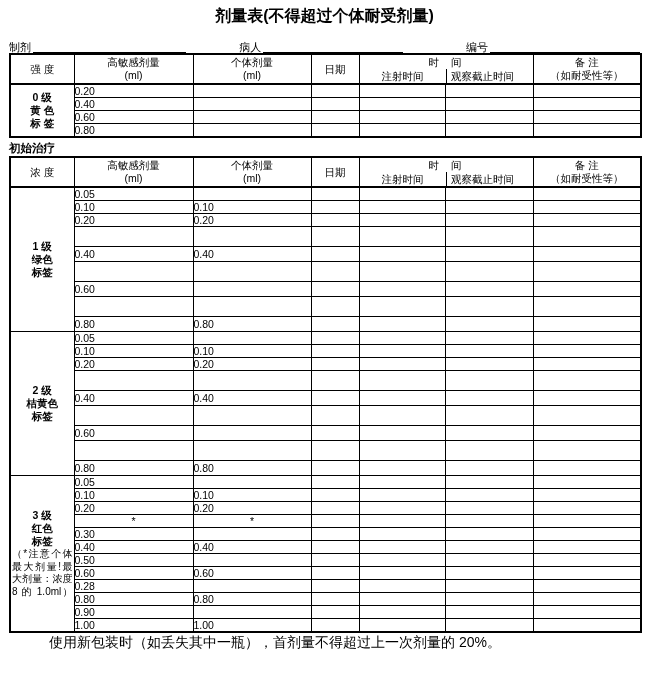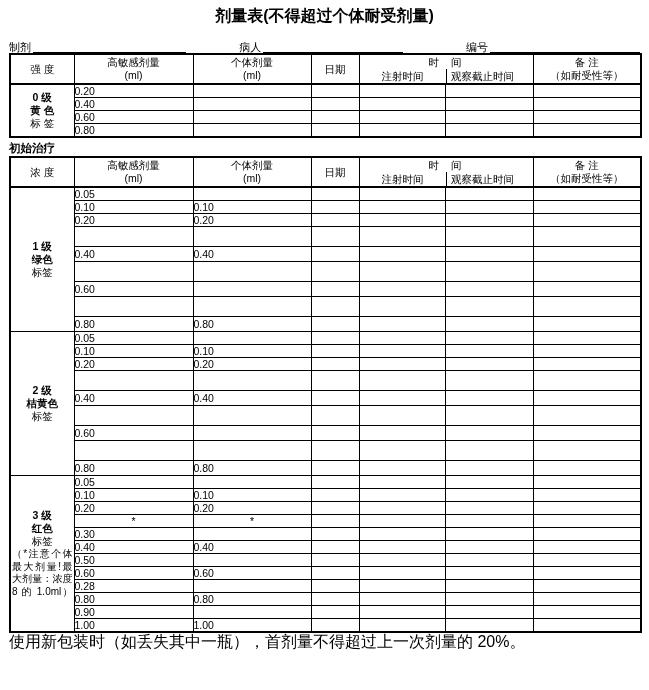--- a/index.html
+++ b/index.html
@@ -116,21 +116,21 @@
   .t-top-wrap .sp2 { width: 88px; text-align: left; padding-left: 6px; line-height: 14px;}
 
   td.grade-cell {
     text-align: center;
     font-size: 10.5px;
     line-height: 13px;
     padding: 1px 2px;
     vertical-align: middle;
   }
   td.grade-cell .g-bold { font-weight: bold; display:block; }
-  td.grade-cell .g-norm { font-weight: normal; display:block; }
+  td.grade-cell .g-norm { font-weight: bold; display:block; }
   td.grade-cell .g-note {
     font-weight: normal;
     display: block;
     font-size: 10px;
     line-height: 12.5px;
     text-align: justify;
     text-align-last: justify;
     padding: 0 1px;
   }
   td.val {
@@ -138,24 +138,25 @@
     padding-left: 5px;
     font-size: 10.5px;
     line-height: 12px;
   }
   td.val.star { text-align: center; padding-left: 0; }
   .r-short { height: 13px; }
   .r-tall  { height: 20px; }
   .r-mid   { height: 15px; }
 
   .footer-note {
-    font-size: 16px;
+    font-size: 14px;
     line-height: 14px;
     margin-top: 2px;
     white-space: nowrap;
+    margin-left: 40px;
   }
 </style>
 </head>
 <body>
 
 <div class="page">
 
   <div class="doc-title">剂量表(不得超过个体耐受剂量)</div>
 
   <div class="form-line">

